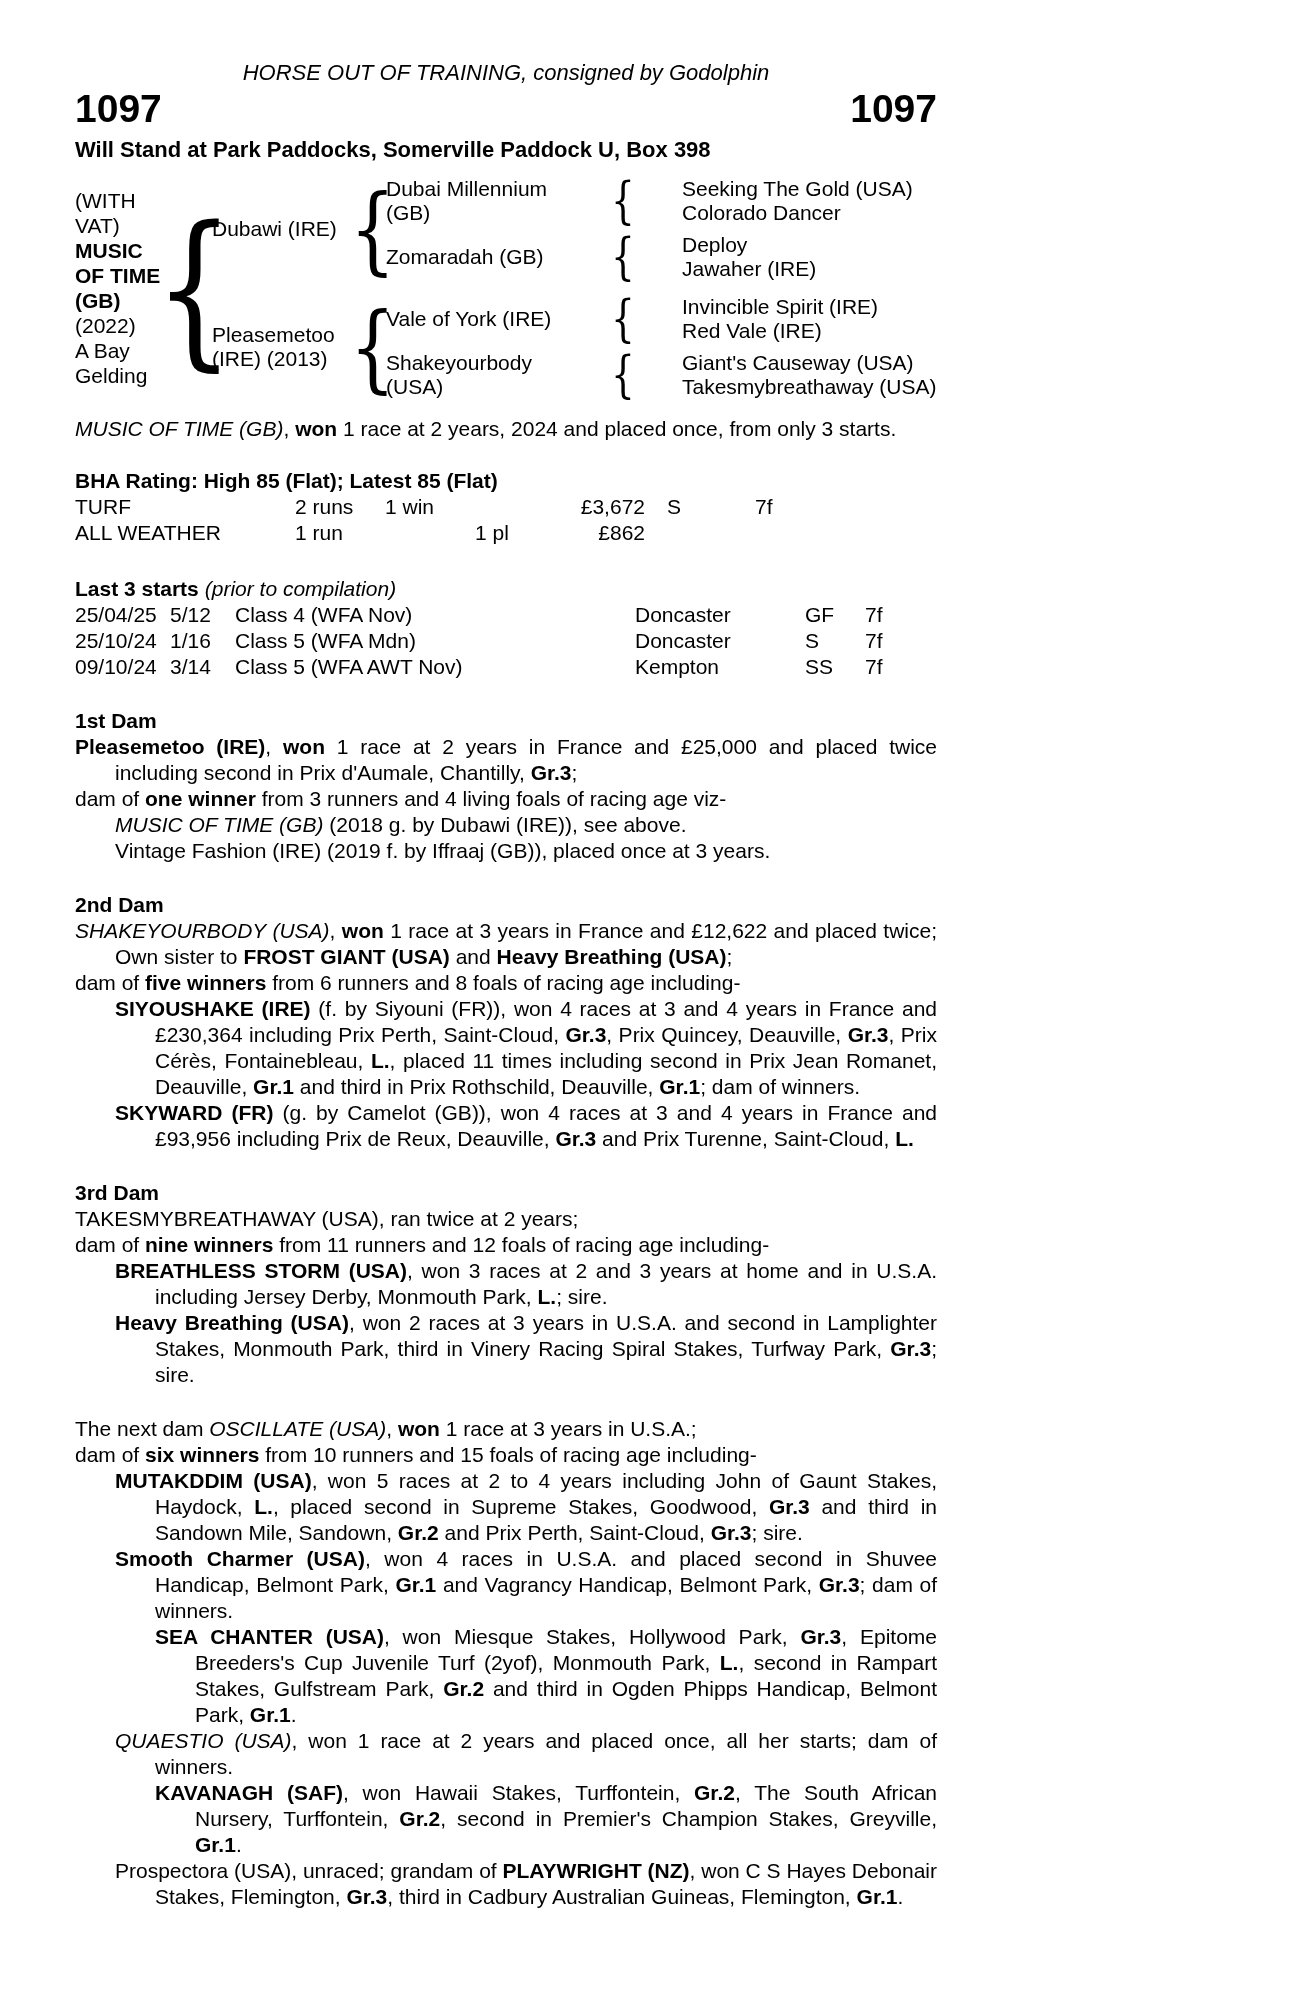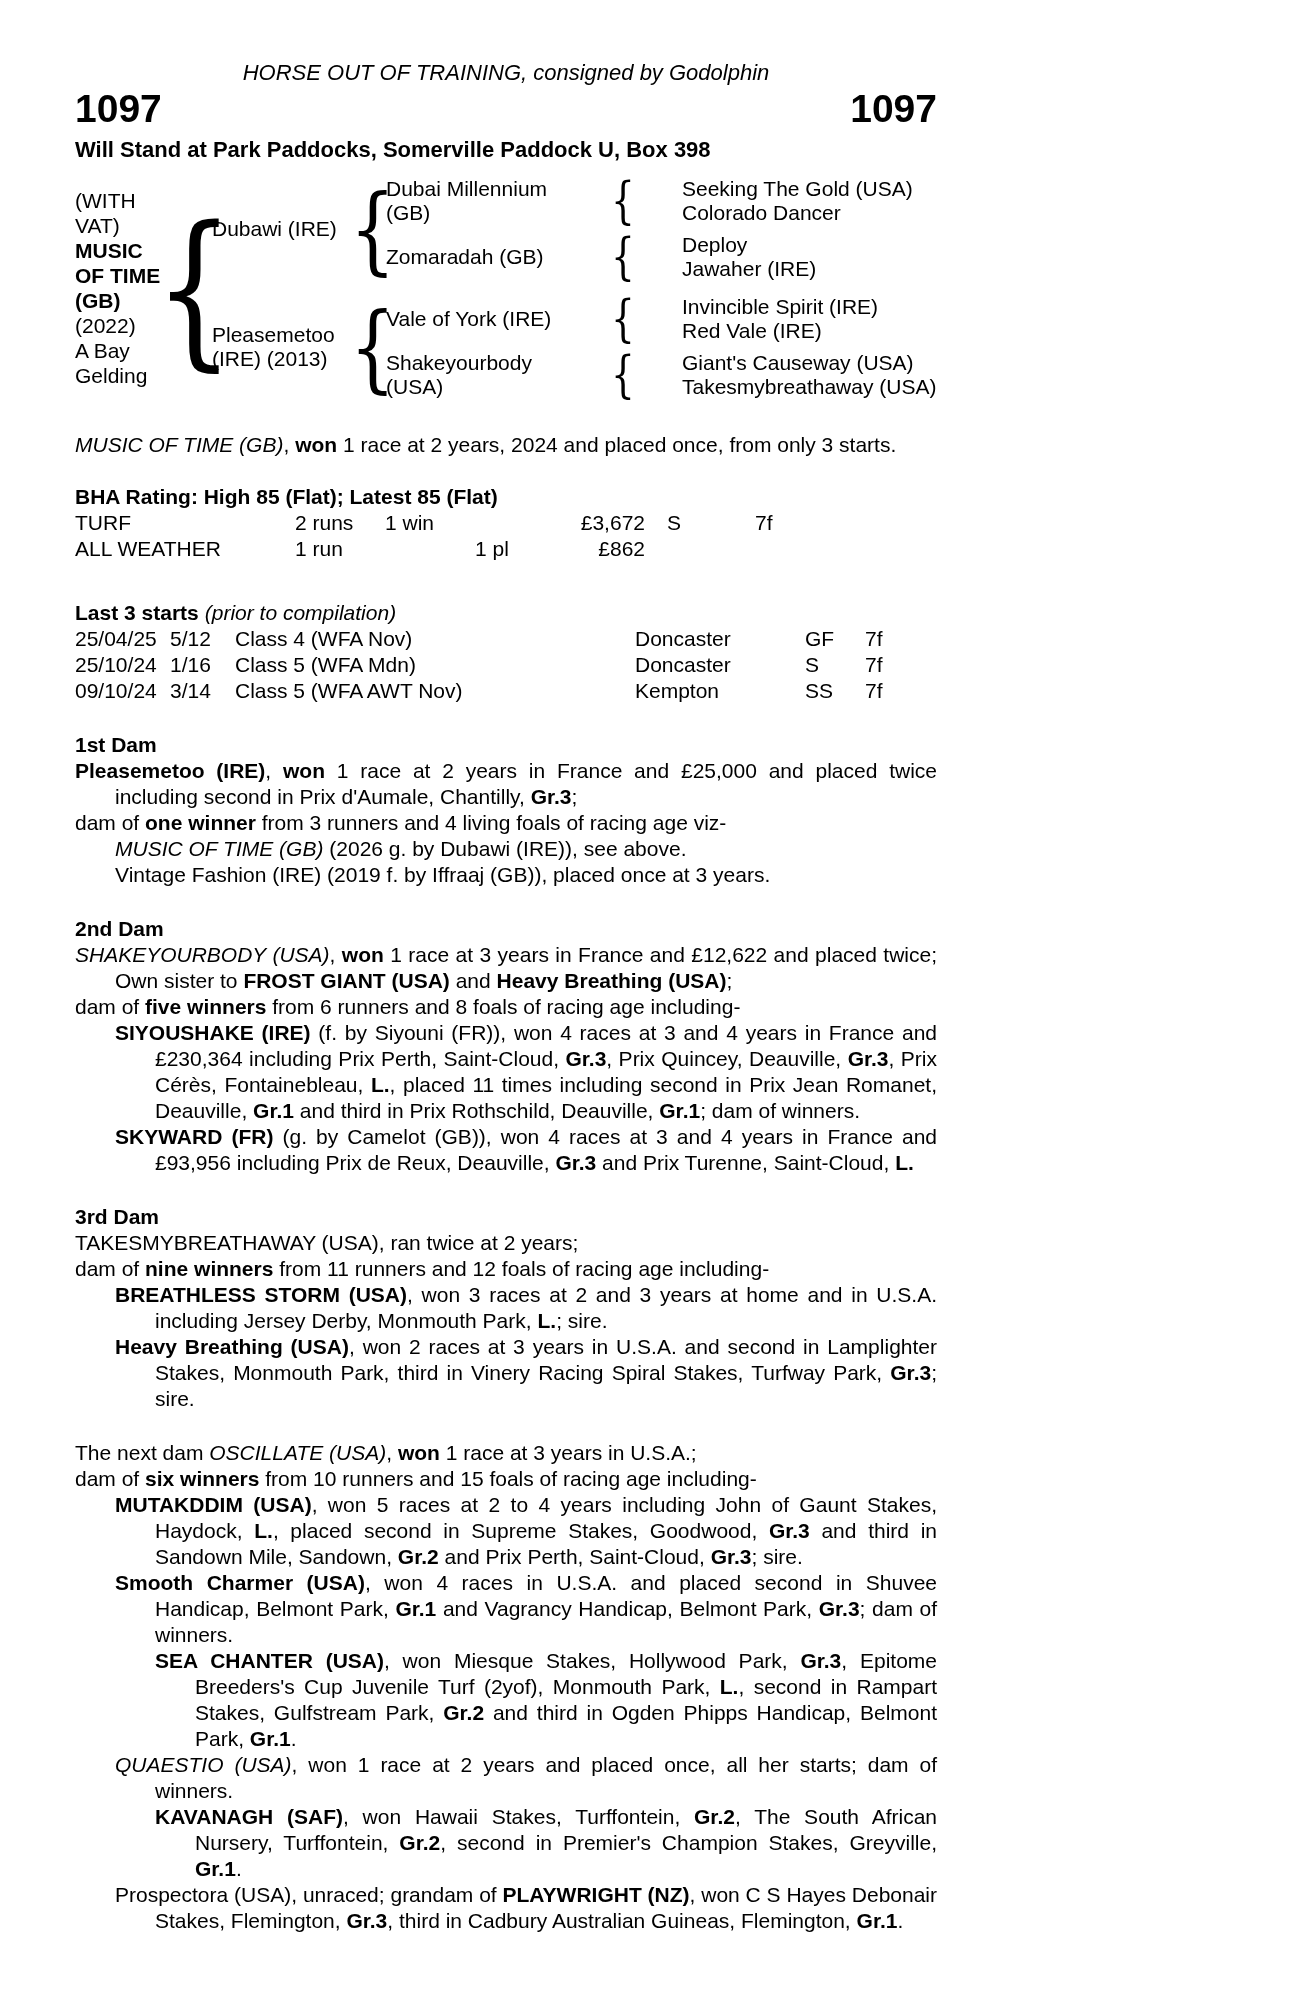--- a/index.html
+++ b/index.html
@@ -38,29 +38,29 @@
   .ggp { line-height:24px; white-space:nowrap; }
 
   
   .para { text-align:justify; }
   .ind0 { padding-left:40px;  text-indent:-40px; }
   .ind1 { padding-left:80px;  text-indent:-40px; }
   .ind2 { padding-left:120px; text-indent:-40px; }
   .seg-b { font-weight:bold; }
   .seg-i { font-style:italic; }
 
-  .race-summary { margin-top:32px; }
+  .race-summary { margin-top:16px; }
 
   .bha { margin-top:26px; }
   .bha-line { font-weight:bold; }
   .stats-row { display:grid; grid-template-columns:220px 90px 90px 90px 80px 110px 72px; }
   .stats-row > div:nth-child(5) { text-align:right; }
   .stats-row > div:nth-child(6) { padding-left:22px; }
 
-  .last3 { margin-top:38px; }
+  .last3 { margin-top:30px; }
   .last3-heading .note { margin-left:6px; }
   .starts-row { display:grid; grid-template-columns:95px 65px 400px 170px 60px 60px; }
 
   .section { margin-top:28px; }
   .dam-heading { font-weight:bold; }
 </style>
 </head>
 <body>
 
 <div class="page">
@@ -203,21 +203,21 @@
           <div>7f</div>
         </div>
       </div>
   </div>
 
   <div class="section">
     <div class="dam-heading">1st Dam</div>
     <div>
         <p class="para ind0"><span class="seg-b">Pleasemetoo (IRE)</span><span>, </span><span class="seg-b">won</span><span> 1 race at 2 years in France and £25,000 and placed twice including second in Prix d'Aumale, Chantilly, </span><span class="seg-b">Gr.3</span><span>;</span></p>
         <p class="para ind0"><span>dam of </span><span class="seg-b">one winner</span><span> from 3 runners and 4 living foals of racing age viz-</span></p>
-        <p class="para ind1"><span class="seg-i">MUSIC OF TIME (GB)</span><span> (2026 g. by Dubawi (IRE)), see above.</span></p>
+        <p class="para ind1"><span class="seg-i">MUSIC OF TIME (GB)</span><span> (2018 g. by Dubawi (IRE)), see above.</span></p>
         <p class="para ind1"><span>Vintage Fashion (IRE) (2019 f. by Iffraaj (GB)), placed once at 3 years.</span></p>
       </div>
   </div>
 
   <div class="section">
     <div class="dam-heading">2nd Dam</div>
     <div>
         <p class="para ind0"><span class="seg-i">SHAKEYOURBODY (USA)</span><span>, </span><span class="seg-b">won</span><span> 1 race at 3 years in France and £12,622 and placed twice; Own sister to </span><span class="seg-b">FROST GIANT (USA)</span><span> and </span><span class="seg-b">Heavy Breathing (USA)</span><span>;</span></p>
         <p class="para ind0"><span>dam of </span><span class="seg-b">five winners</span><span> from 6 runners and 8 foals of racing age including-</span></p>
         <p class="para ind1"><span class="seg-b">SIYOUSHAKE (IRE)</span><span> (f. by Siyouni (FR)), won 4 races at 3 and 4 years in France and £230,364 including Prix Perth, Saint-Cloud, </span><span class="seg-b">Gr.3</span><span>, Prix Quincey, Deauville, </span><span class="seg-b">Gr.3</span><span>, Prix Cérès, Fontainebleau, </span><span class="seg-b">L.</span><span>, placed 11 times including second in Prix Jean Romanet, Deauville, </span><span class="seg-b">Gr.1</span><span> and third in Prix Rothschild, Deauville, </span><span class="seg-b">Gr.1</span><span>; dam of winners.</span></p>

